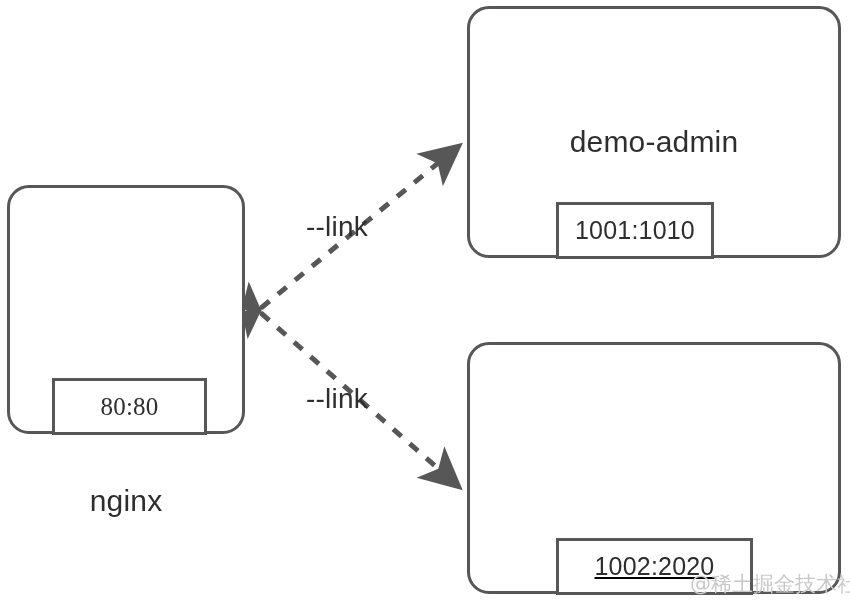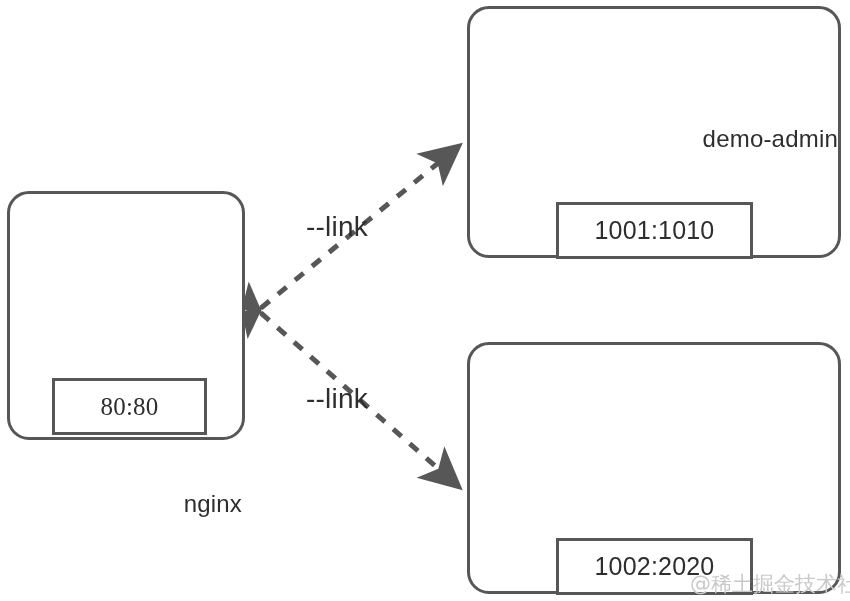--- a/index.html
+++ b/index.html
@@ -28,23 +28,23 @@
     position: absolute;
     box-sizing: border-box;
     background: #ffffff;
     border: 3px solid #575757;
     border-radius: 22px;
   }
   .node-label {
     position: absolute;
     left: 0;
     right: 0;
-    text-align: right;
+    text-align: center;
     color: #2e2e2e;
-    font-size: 24px;
+    font-size: 30px;
     letter-spacing: 0.2px;
     white-space: nowrap;
   }
 
   
   .port-box {
     position: absolute;
     box-sizing: border-box;
     background: #ffffff;
     border: 3px solid #575757;
@@ -54,30 +54,30 @@
     justify-content: center;
   }
   .port-label {
     color: #2e2e2e;
     font-size: 25px;
     letter-spacing: 0.2px;
     white-space: nowrap;
   }
 
   
-  #node-nginx      { left: 7px;   top: 191px; width: 238px; height: 249px; }
+  #node-nginx      { left: 7px;   top: 185px; width: 238px; height: 249px; }
   #node-demo-admin { left: 467px; top: 6px;   width: 374px; height: 252px; }
   #node-demo-api   { left: 467px; top: 342px; width: 374px; height: 252px; }
 
   #node-nginx .node-label      { top: 296px; }
   #node-demo-admin .node-label { top: 116px; }
 
   #port-nginx      { left: 52px;  top: 378px; width: 155px; height: 57px; font-family: Liberation Serif, serif; }
-  #port-demo-admin { left: 556px; top: 202px; width: 197px; height: 57px; }
-  #port-demo-api   { left: 556px; top: 538px; width: 197px; height: 57px; }
+  #port-demo-admin { left: 556px; top: 202px; width: 158px; height: 57px; }
+  #port-demo-api   { left: 556px; top: 538px; width: 197px; height: 57px; text-decoration: underline; }
 
   
   .edge-label {
     position: absolute;
     color: #2e2e2e;
     font-size: 28px;
     white-space: nowrap;
     letter-spacing: 0.2px;
   }
   #edge-label-admin { left: 306px; top: 211px; }

